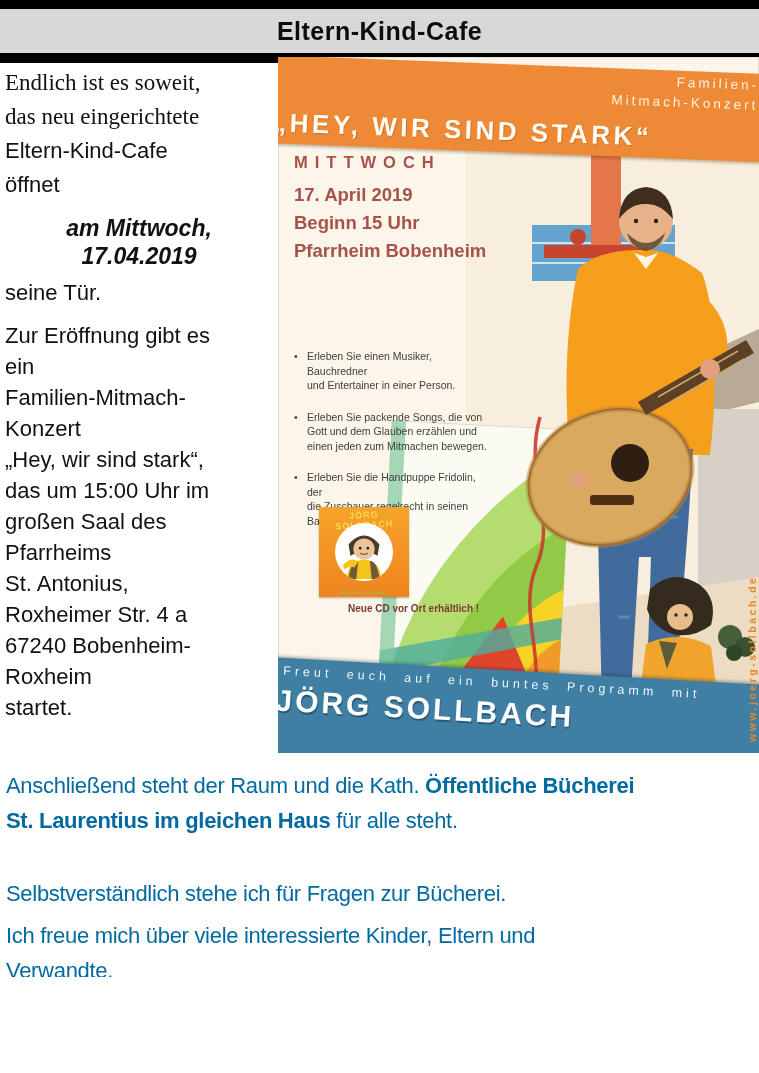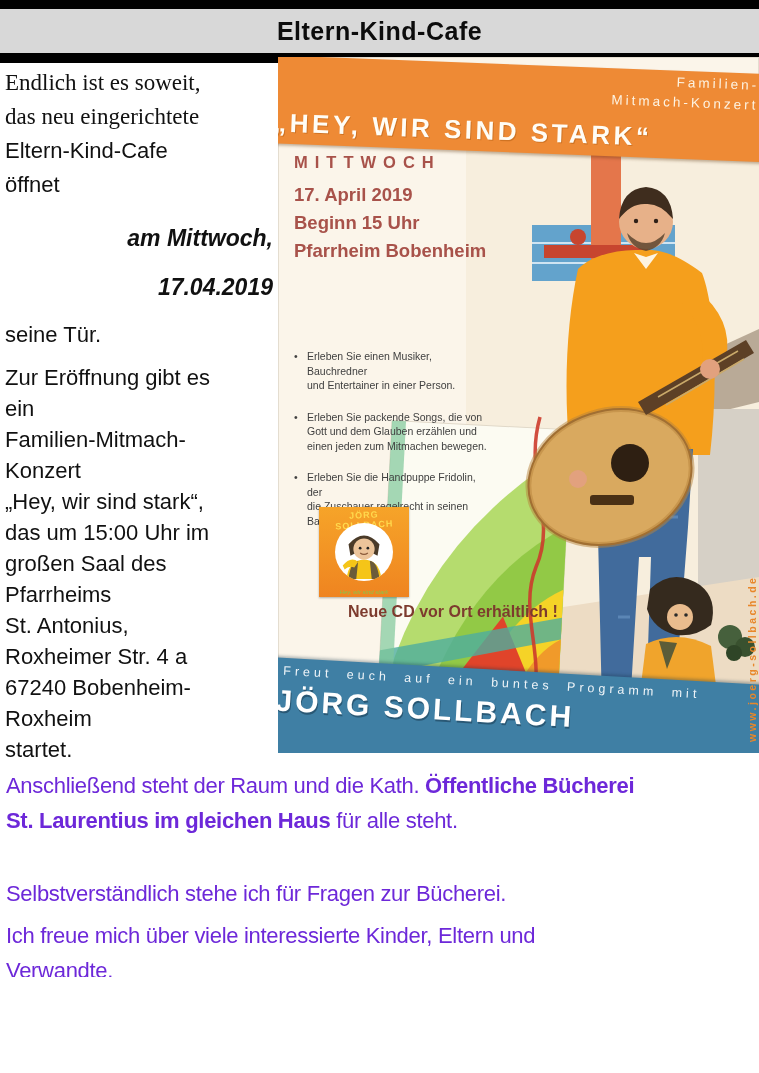--- a/index.html
+++ b/index.html
@@ -10,21 +10,21 @@
   
   .header{position:absolute;left:0;top:0;width:759px;height:63px;box-sizing:border-box;
           border-top:9px solid #000;border-bottom:10px solid #000;background:#d8d8d8;
           display:flex;align-items:center;justify-content:center;}
   .header-title{font-size:25px;font-weight:bold;letter-spacing:.5px;color:#0c0c0c;}
 
   
   .intro{position:absolute;left:5px;top:66px;width:268px;font-size:22px;line-height:34px;color:#111;}
   .intro-serif{display:block;font-family:"Liberation Serif",serif;font-size:23px;}
   .intro-sans{display:block;}
-  .intro-date{font-weight:bold;font-style:italic;text-align:right;font-size:23px;line-height:49px;
+  .intro-date{font-weight:bold;font-style:italic;text-align:center;font-size:23px;line-height:28px;
               margin:12px 0 6px 0;}
   .intro-after{line-height:34px;}
   .intro-para{margin-top:10px;line-height:31px;}
 
   
   .poster{position:absolute;left:278px;top:57px;width:481px;height:696px;background:#fbf5ea;
           overflow:hidden;box-shadow:0 0 0 1px #e4ddd0 inset;}
   .photo{position:absolute;left:0;top:0;z-index:1;}
 
   .band-top{position:absolute;left:-10px;top:-2px;width:508px;height:88px;background:#ee8a35;
@@ -49,37 +49,37 @@
 
   .cd-block{position:absolute;left:26px;top:450px;width:120px;z-index:2;text-align:center;}
   .cd-cover{position:relative;width:90px;height:90px;margin:0 auto;
             background:linear-gradient(180deg,#f6a429,#ef8420);box-shadow:0 1px 2px rgba(0,0,0,.3);}
   .cd-artist{position:absolute;top:3px;left:0;width:100%;font-size:9px;font-weight:bold;
              color:#ffd94d;letter-spacing:1px;transform:rotate(-3deg);}
   .cd-circle{position:absolute;left:16px;top:16px;width:58px;height:58px;border-radius:50%;
              background:#fff;overflow:hidden;}
   .cd-title{position:absolute;bottom:2px;left:0;width:100%;font-size:6px;font-style:italic;
             color:#8bc34a;}
-  .cd-caption{margin-top:6px;font-size:16px;font-weight:bold;color:#7d3b2e;white-space:nowrap;padding-left:44px;}
+  .cd-caption{margin-top:6px;font-size:10px;font-weight:bold;color:#7d3b2e;white-space:nowrap;padding-left:44px;}
 
   .band-bottom{position:absolute;left:-10px;top:600px;width:508px;height:120px;background:#3f7fa4;
                transform:rotate(3.2deg);transform-origin:left top;z-index:4;
                box-shadow:0 -2px 3px rgba(20,50,70,.3);}
   .band-line{position:absolute;top:6px;left:16px;color:#eef4f8;font-size:12.5px;
              letter-spacing:4px;word-spacing:7px;white-space:nowrap;}
   .band-artist{position:absolute;top:26px;left:10px;color:#ffffff;font-weight:bold;font-size:30px;
                letter-spacing:3px;white-space:nowrap;text-shadow:1px 2px 0 rgba(20,50,70,.5);}
 
   .website{position:absolute;right:1px;top:325px;height:360px;z-index:5;color:#e8872a;
            font-size:10.5px;font-weight:bold;letter-spacing:2.5px;
            writing-mode:vertical-rl;transform:rotate(180deg);}
 
   
   .closing p{position:absolute;left:6px;width:740px;margin:0;font-size:22px;line-height:35px;
-             letter-spacing:-0.3px;color:#6d28d9;}
+             letter-spacing:-0.3px;color:#0369a1;}
   .p1{top:768px;} .p2{top:876px;} .p3{top:918px;} .sig{top:998px;}
   .closing b{font-weight:bold;}
 </style>
 </head>
 <body>
 
 <div class="page">
 
   <div class="header">
     <span class="header-title">Eltern-Kind-Cafe</span>

